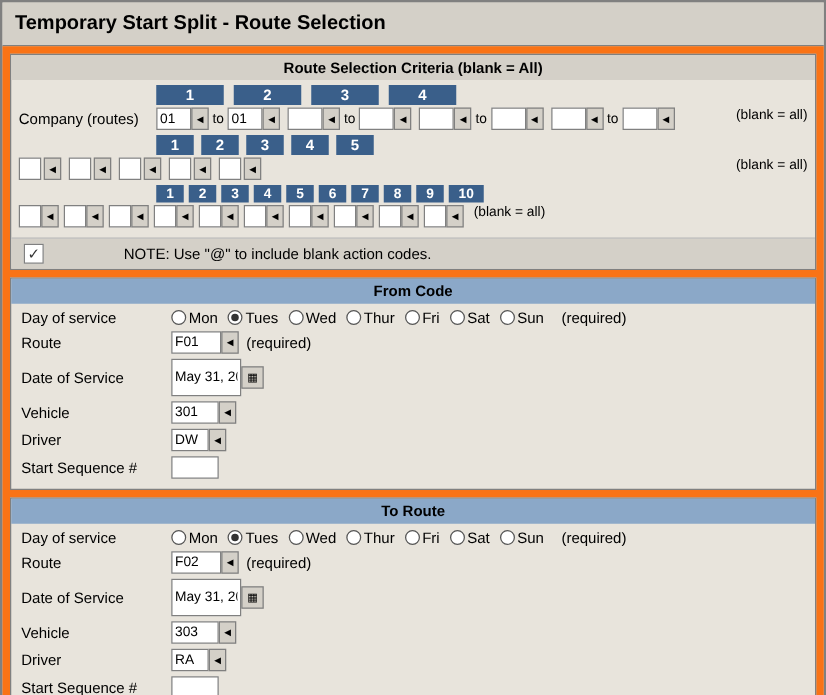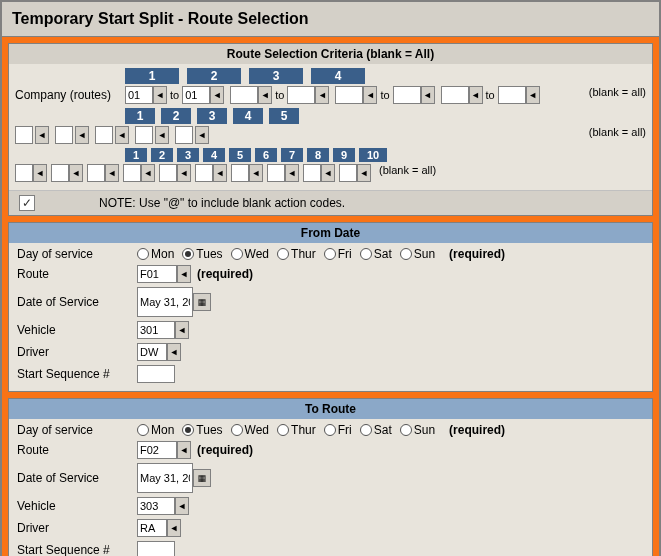--- a/index.html
+++ b/index.html
@@ -196,21 +196,20 @@
       height: 6px;
       border-radius: 50%;
       background: #333;
     }
     .radio-label {
       font-size: 12px;
     }
     .required-text {
       font-size: 12px;
       margin-left: 6px;
-      font-weight: bold;
     }
     
     .route-input {
       width: 40px;
       height: 18px;
       border: 1px solid #808080;
       background: white;
       font-size: 11px;
       padding: 0 2px;
     }
@@ -443,21 +442,21 @@
 
       </div>
 
       <div class="separate-row">
         <div class="checkbox-checked">✓</div>
         <span style="margin-left:60px;">NOTE: Use "@" to include blank action codes.</span>
       </div>
     </div>
 
     <div class="route-section">
-      <div class="route-title">From Date</div>
+      <div class="route-title">From Code</div>
       <div class="route-inner">
 
         <div class="route-row">
           <div class="route-label">Day of service</div>
           <div class="route-controls">
 
             <div class="radio-group">
               <div class="radio-btn"></div>
               <span class="radio-label">Mon</span>
             </div>

